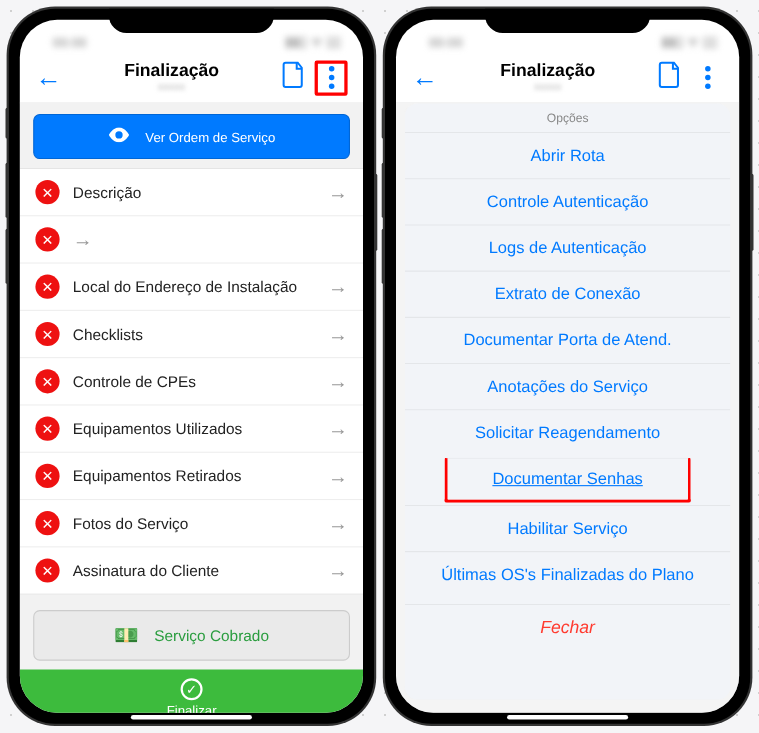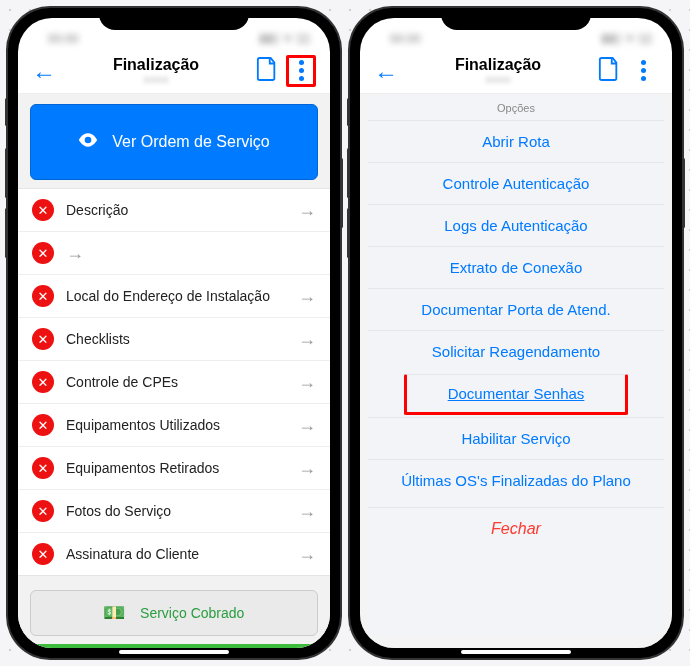--- a/index.html
+++ b/index.html
@@ -139,26 +139,26 @@
       overflow-y: auto;
       background: #f2f2f2;
       display: flex;
       flex-direction: column;
     }
     .primary-btn {
       margin: 10px 12px 8px;
       background: #007aff;
       color: #fff;
       border-radius: 6px;
-      padding: 28px;
+      padding: 11px;
       display: flex;
       align-items: center;
       justify-content: center;
       gap: 14px;
-      font-size: 16px;
+      font-size: 12px;
       font-weight: 500;
       border: 1px solid #0066d6;
     }
     .eye-icon svg { width: 20px; height: 14px; }
     .list {
       background: #fff;
       border-top: 1px solid #e5e5e5;
       border-bottom: 1px solid #e5e5e5;
     }
     .row {
@@ -414,20 +414,21 @@
     <div class="content dimmed-content"></div>
 
     <div class="sheet-overlay">
       <div class="sheet">
         <div class="sheet-title">Opções</div>
         <div class="sheet-item">Abrir Rota</div>
         <div class="sheet-item">Controle Autenticação</div>
         <div class="sheet-item">Logs de Autenticação</div>
         <div class="sheet-item">Extrato de Conexão</div>
         <div class="sheet-item">Documentar Porta de Atend.</div>
+        <div class="sheet-item">Anotações do Serviço</div>
         <div class="sheet-item">Solicitar Reagendamento</div>
         <div class="sheet-item boxed highlight-red">Documentar Senhas</div>
         <div class="sheet-item">Habilitar Serviço</div>
         <div class="sheet-item">Últimas OS's Finalizadas do Plano</div>
         <div class="sheet-cancel">Fechar</div>
       </div>
     </div>
   </div>
 </div>
 

